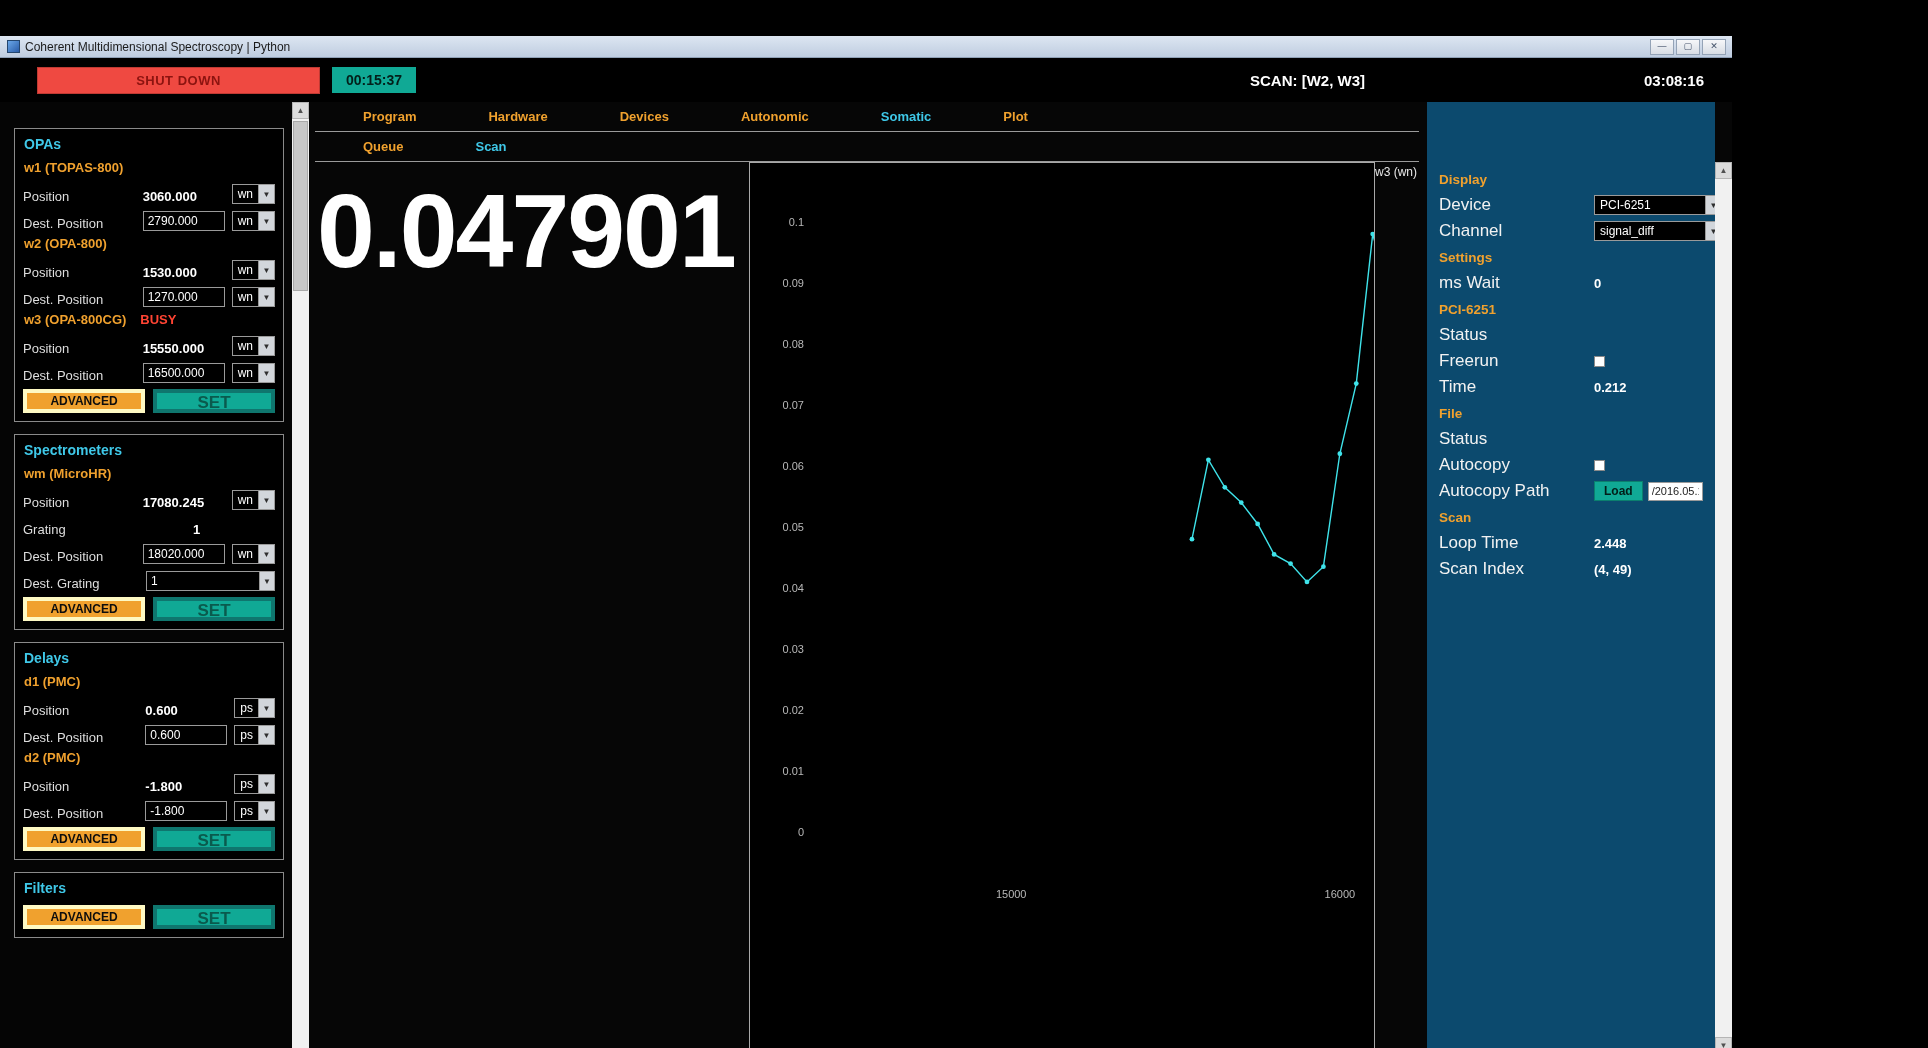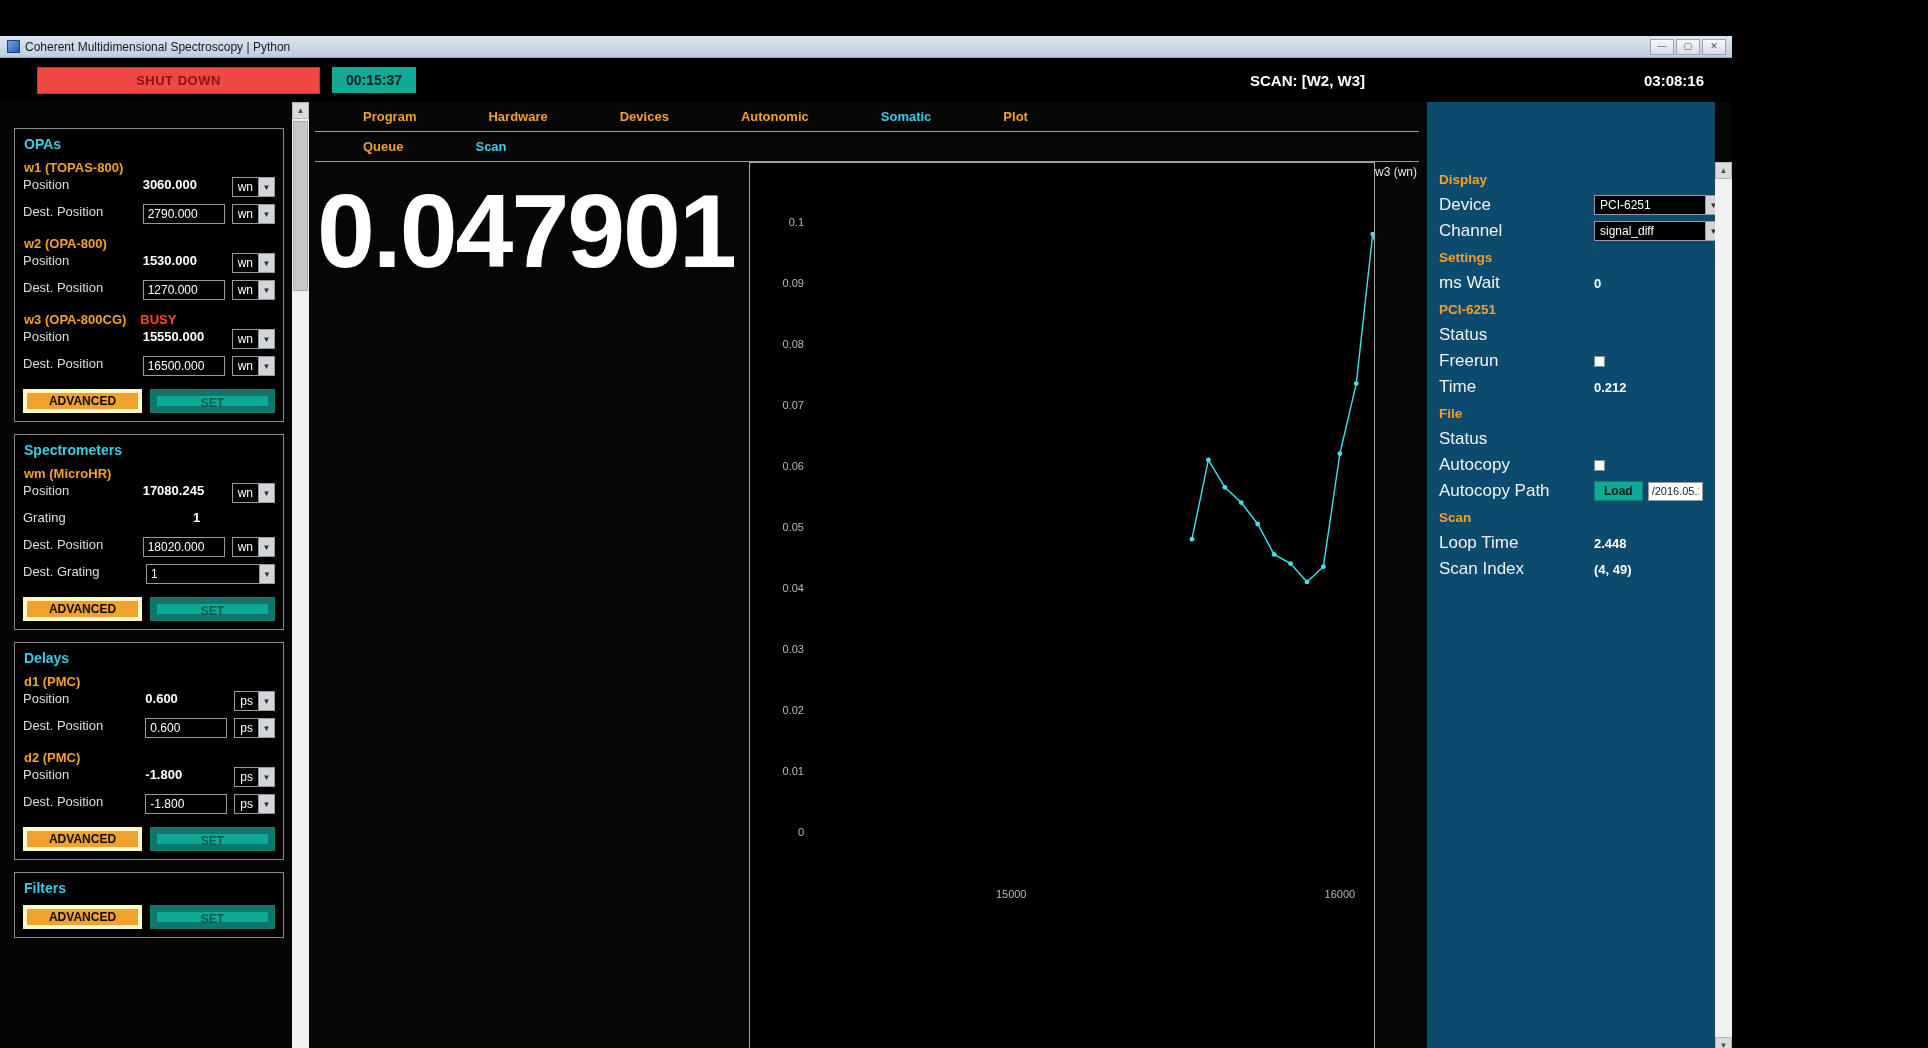--- a/index.html
+++ b/index.html
@@ -39,36 +39,36 @@
   .vs-track { flex:1; position:relative; }
   .vs-thumb { position:absolute; left:1px; right:1px; top:2px; height:170px; background:#c7c7c7; border:1px solid #a8a8a8; }
   .rp-scroll { margin-top:60px; margin-bottom:14px; }
 
   
   .sidebar { width:292px; flex:0 0 auto; background:#050505; padding-top:14px; overflow:hidden; }
   .panel { border:1px solid #8a8a8a; background:#000; margin:12px 8px 0 14px; padding-bottom:6px; }
   .panel-title { color:var(--cyan); font-weight:bold; font-size:14px; padding:7px 9px 3px; }
   .group-name { color:var(--orange); font-weight:bold; font-size:13px; padding:5px 9px 2px; }
   .group-name .busy { color:var(--busy); margin-left:14px; }
-  .srow { display:flex; align-items:flex-start; height:27px; padding:0 8px; gap:7px; }
+  .srow { display:flex; align-items:flex-end; height:27px; padding:0 8px; gap:7px; }
   .row-label { flex:1; color:#dedede; font-size:13px; }
   .row-value { width:82px; color:#fff; font-weight:bold; font-size:13px; flex:0 0 auto; }
   .tinput { width:82px; height:20px; background:#000; border:1px solid #9a9a9a; color:#fff; font-size:12px;
     padding:4px 4px; font-family:"Liberation Sans", sans-serif; flex:0 0 auto; }
   .tinput.wide { width:113px; border-right:none; }
   .combo { display:inline-flex; align-items:stretch; border:1px solid #9a9a9a; background:#000; height:20px; flex:0 0 auto; }
   .combo .ctext { color:#fff; font-size:12px; padding:2px 5px; min-width:22px; }
   .carrow { width:16px; background:#d2d6db; color:#2e2e2e; font-size:8px; display:flex; align-items:center;
     justify-content:center; border-left:1px solid #9a9a9a; }
   .carrow.attached { height:20px; border:1px solid #9a9a9a; flex:0 0 auto; margin-left:-7px; }
   .btn-row { display:flex; gap:8px; padding:6px 8px 2px; }
   .btn-advanced { flex:1; height:24px; background:var(--orange); border:4px solid #fef9c3; color:#0d0d0d;
     font-weight:bold; font-size:12px; }
-  .btn-set { flex:1; height:24px; background:var(--teal); border:7px solid #0f766e; color:#0a5a4d;
-    font-weight:bold; font-size:12px; }
+  .btn-set { flex:1; height:24px; background:var(--teal); border:4px solid #0f766e; color:#0a5a4d;
+    font-weight:bold; font-size:17px; }
 
   
   .main { flex:1 1 auto; display:flex; flex-direction:column; min-width:0; padding:0 8px 12px 6px; }
   .tabs { display:flex; align-items:center; height:30px; padding-left:48px; border-bottom:1px solid #9a9a9a; flex:0 0 auto; }
   .tab { color:var(--orange); font-weight:bold; font-size:13px; margin-right:72px; cursor:default; }
   .tab.active { color:var(--cyan); }
   .plot-wrap { flex:1; display:flex; flex-direction:row; min-height:0; padding:0 2px 2px 2px; }
   .big-number { height:138px; color:var(--big_number); font-weight:bold; font-size:104px; line-height:138px;
     text-align:right; padding-right:14px; letter-spacing:-2px; }
   .plot-box { flex:1; border:1px solid #a8a8a8; background:#000; position:relative; min-height:0; overflow:hidden; }

